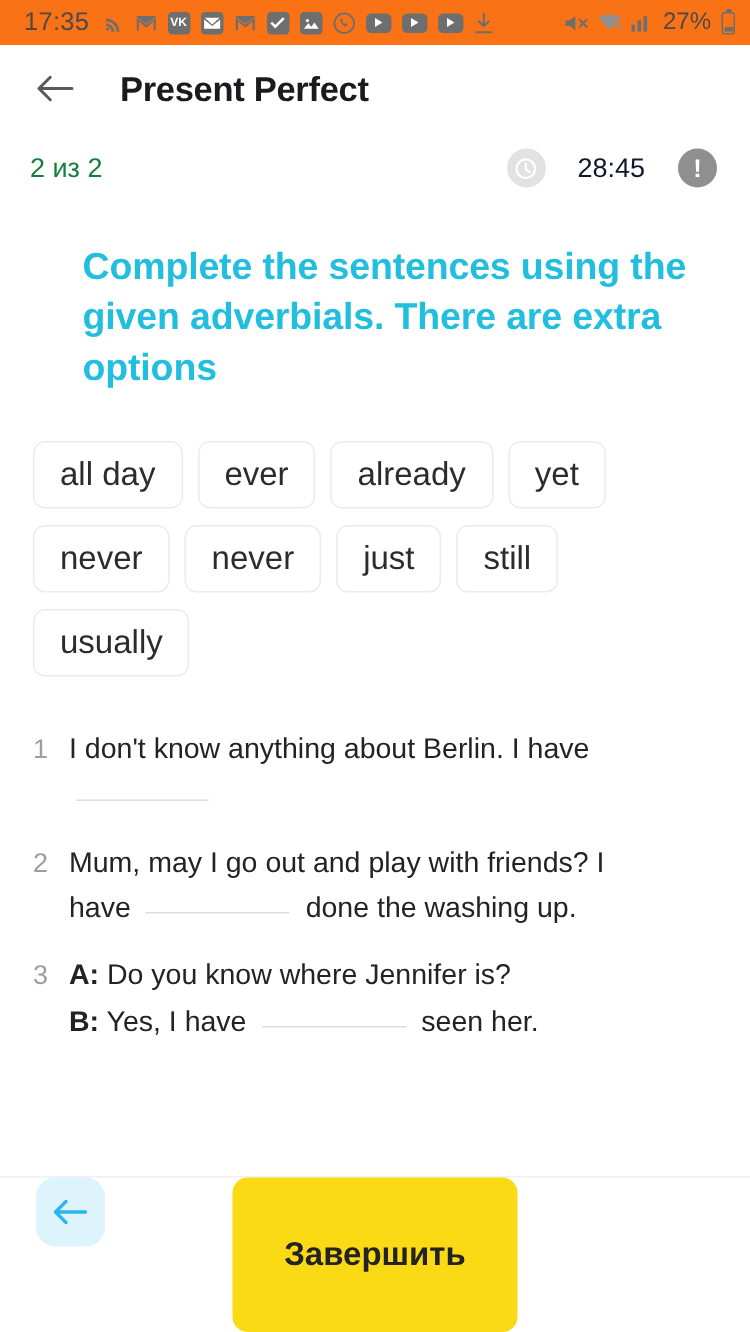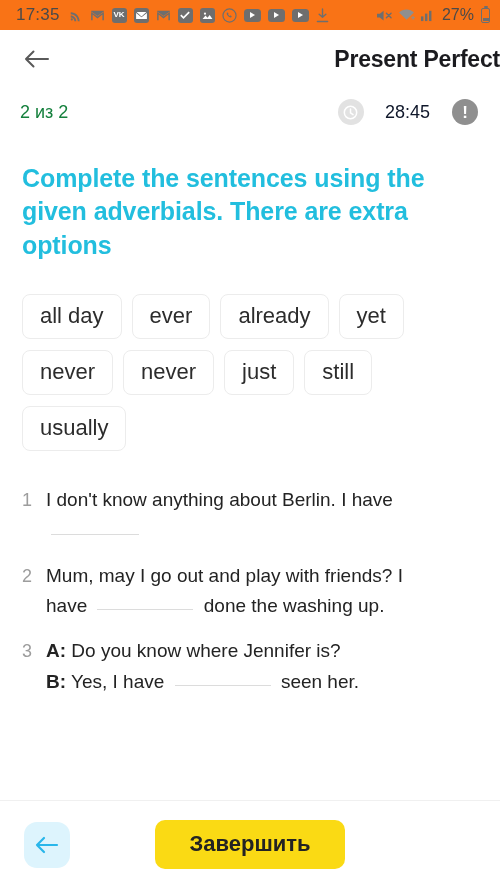--- a/index.html
+++ b/index.html
@@ -40,21 +40,21 @@
     position:relative; margin-left:2px;
   }
   .battery::before{ content:""; position:absolute; top:-3px; left:2px;
     width:4px; height:2px; background:#6e6e6e; border-radius:1px; }
   .battery::after{ content:""; position:absolute; left:0.5px; right:0.5px;
     bottom:0.5px; height:3px; background:#6e6e6e; }
 
   
   .appbar{
     height:58px; display:flex; align-items:center;
-    padding-left:22px; background:#fff;justify-content:space-between;
+    padding-left:22px; background:#fff;
   }
   .back-arrow{
     width:30px; height:30px; display:flex; align-items:center; justify-content:center;
     cursor:pointer;
   }
   .app-title{
     margin-left:28px;
     font-size:23px; font-weight:700; color:#1b1b1f; letter-spacing:-.2px;
   }
 
@@ -76,20 +76,21 @@
     color:#fff; font-size:17px; font-weight:700; line-height:1;
   }
 
   
   .content{ padding:0 22px; }
   .task-title{
     color:#22bede;
     font-size:25px; font-weight:700; line-height:1.33;
     margin-top:26px; letter-spacing:-.1px;
     max-width:430px;
+    margin-left:33px;
   }
 
   .chips{ margin-top:32px; display:flex; flex-wrap:wrap; gap:11px 10px; }
   .chip{
     border:1.4px solid #ececec; border-radius:8px;
     background:#fff;
     padding:9px 17px 11px;
     font-size:22px; color:#2c2c2c; line-height:1.05;
     cursor:pointer; white-space:nowrap;
   }
@@ -106,23 +107,23 @@
     display:inline-block; width:88px; height:1px;
     border-bottom:1.6px solid #dcdcdc;
     vertical-align:2px; margin:0 5px;
     cursor:pointer;
   }
   .blank.wide{ width:96px; }
   .spk{ font-weight:700; }
 
   
   .bottombar{
-    position:absolute; left:0; bottom:0; width:500px; height:88px;
+    position:absolute; left:0; bottom:0; width:500px; height:104px;
     background:#fff; border-top:1px solid #f0f0f0;
-    display:flex; align-items:center; padding:0 24px;
+    display:flex; padding:0 24px;
   }
   .nav-back{
     width:46px; height:46px; border-radius:13px;
     background:#ddf4fd; display:flex; align-items:center; justify-content:center;
     cursor:pointer; flex:none;
   }
   .finish-wrap{ flex:1; display:flex; justify-content:center; padding-right:46px; }
   .finish-btn{
     background:#fada14; color:#232323;
     border:none; border-radius:10px;

